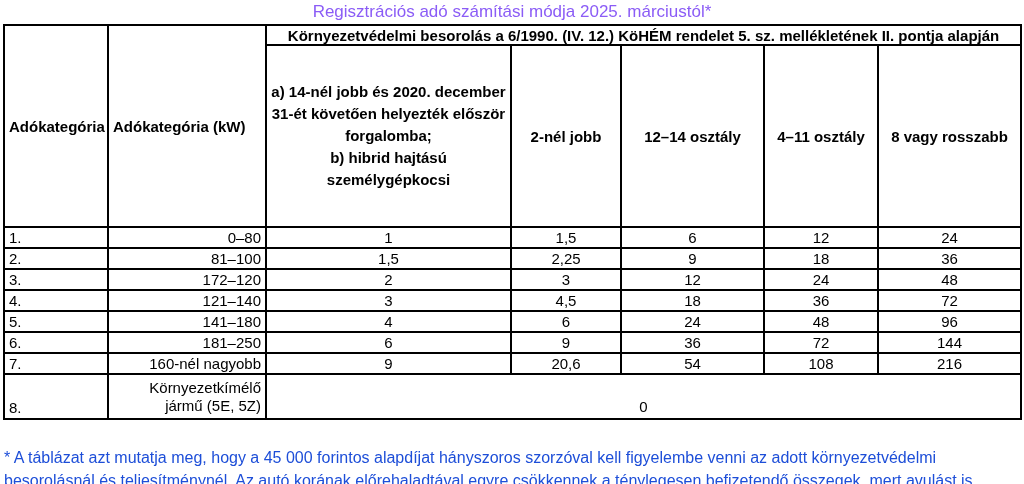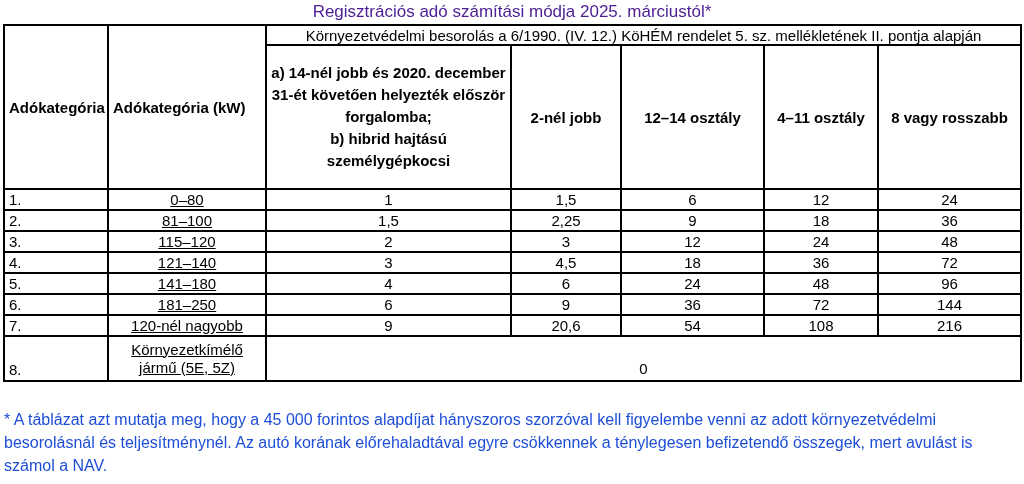--- a/index.html
+++ b/index.html
@@ -16,21 +16,21 @@
     position: relative;
     overflow: hidden;
   }
   .title {
     width: 1024px;
     height: 24px;
     line-height: 24px;
     text-align: center;
     font-size: 17px;
     font-weight: 400;
-    color: #4c1d95;
+    color: #8b5cf6;
   }
   table.tax-table {
     border-collapse: collapse;
     table-layout: fixed;
     width: 1017px;
     margin-left: 3px;
   }
   .tax-table col.c1 { width: 104px; }
   .tax-table col.c2 { width: 158px; }
   .tax-table col.c3 { width: 245px; }
@@ -40,49 +40,48 @@
   .tax-table col.c7 { width: 143px; }
   .tax-table th, .tax-table td {
     border: 2px solid #000000;
     font-size: 15px;
     padding: 0 4px;
     vertical-align: middle;
     overflow: hidden;
   }
   tr.env-row { height: 20px; }
   th.env-head {
-    font-weight: 400;
+    font-weight: 700;
     text-align: center;
     padding: 0 2px;
   }
-  tr.col-head-row { height: 144px; }
+  tr.col-head-row { height: 182px; }
   th.col-head {
     font-weight: 700;
     text-align: center;
   }
   th.multiline {
     white-space: pre-line;
     line-height: 22px;
     padding: 0 1px;
   }
   th.side-head {
     font-weight: 700;
     text-align: left;
     padding-left: 4px;
   }
   tr.data-row { height: 21px; }
   td.rownum {
     text-align: left;
     vertical-align: middle;
   }
   td.power {
-    text-align: center;
+    text-align: right;
     vertical-align: middle;
     line-height: 18px;
-    text-decoration: underline;
   }
   td.val {
     text-align: center;
   }
   tr.row8 { height: 45px; }
   tr.row8 td.rownum { vertical-align: bottom; padding-bottom: 2px; }
   tr.row8 td.merged {
     text-align: center;
     vertical-align: bottom;
     padding-bottom: 3px;
@@ -141,21 +140,21 @@
       <td class="rownum">2.</td>
       <td class="power">81–100</td>
       <td class="val">1,5</td>
       <td class="val">2,25</td>
       <td class="val">9</td>
       <td class="val">18</td>
       <td class="val">36</td>
     </tr>
     <tr class="data-row">
       <td class="rownum">3.</td>
-      <td class="power">115–120</td>
+      <td class="power">172–120</td>
       <td class="val">2</td>
       <td class="val">3</td>
       <td class="val">12</td>
       <td class="val">24</td>
       <td class="val">48</td>
     </tr>
     <tr class="data-row">
       <td class="rownum">4.</td>
       <td class="power">121–140</td>
       <td class="val">3</td>
@@ -177,21 +176,21 @@
       <td class="rownum">6.</td>
       <td class="power">181–250</td>
       <td class="val">6</td>
       <td class="val">9</td>
       <td class="val">36</td>
       <td class="val">72</td>
       <td class="val">144</td>
     </tr>
     <tr class="data-row">
       <td class="rownum">7.</td>
-      <td class="power">120-nél nagyobb</td>
+      <td class="power">160-nél nagyobb</td>
       <td class="val">9</td>
       <td class="val">20,6</td>
       <td class="val">54</td>
       <td class="val">108</td>
       <td class="val">216</td>
     </tr>
 
     <tr class="row8">
       <td class="rownum">8.</td>
       <td class="power">Környezetkímélő jármű (5E, 5Z)</td>

